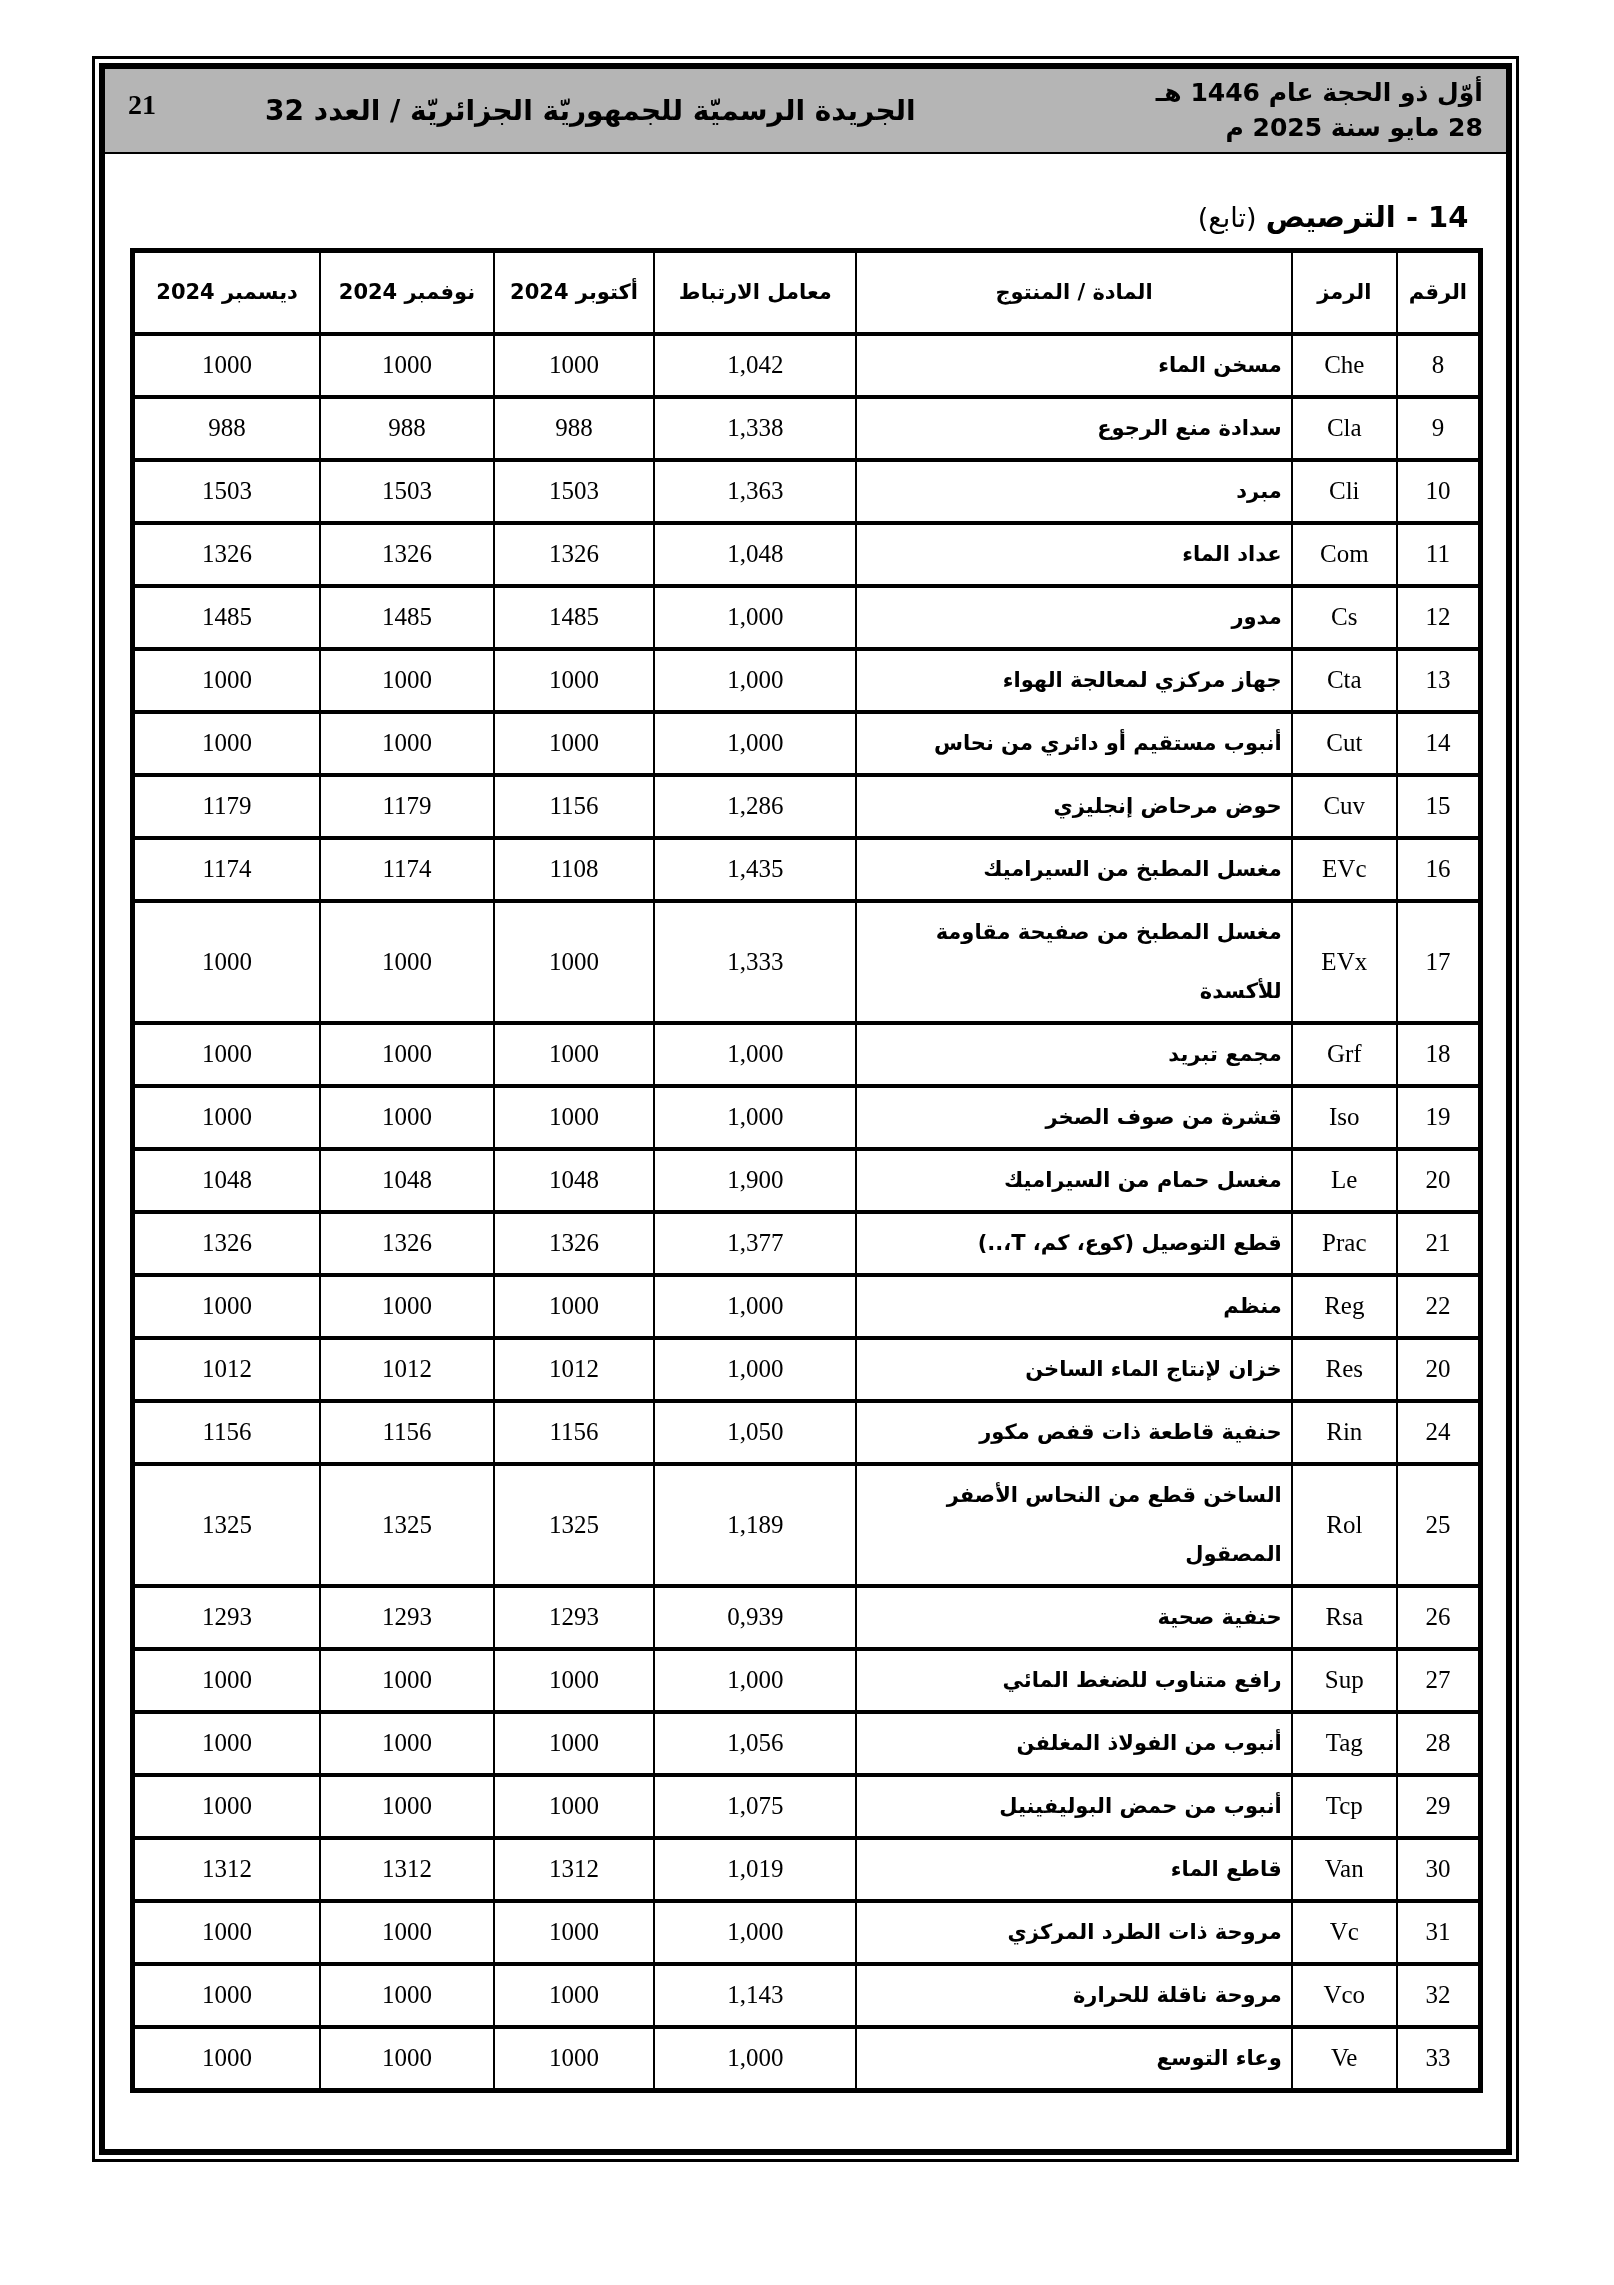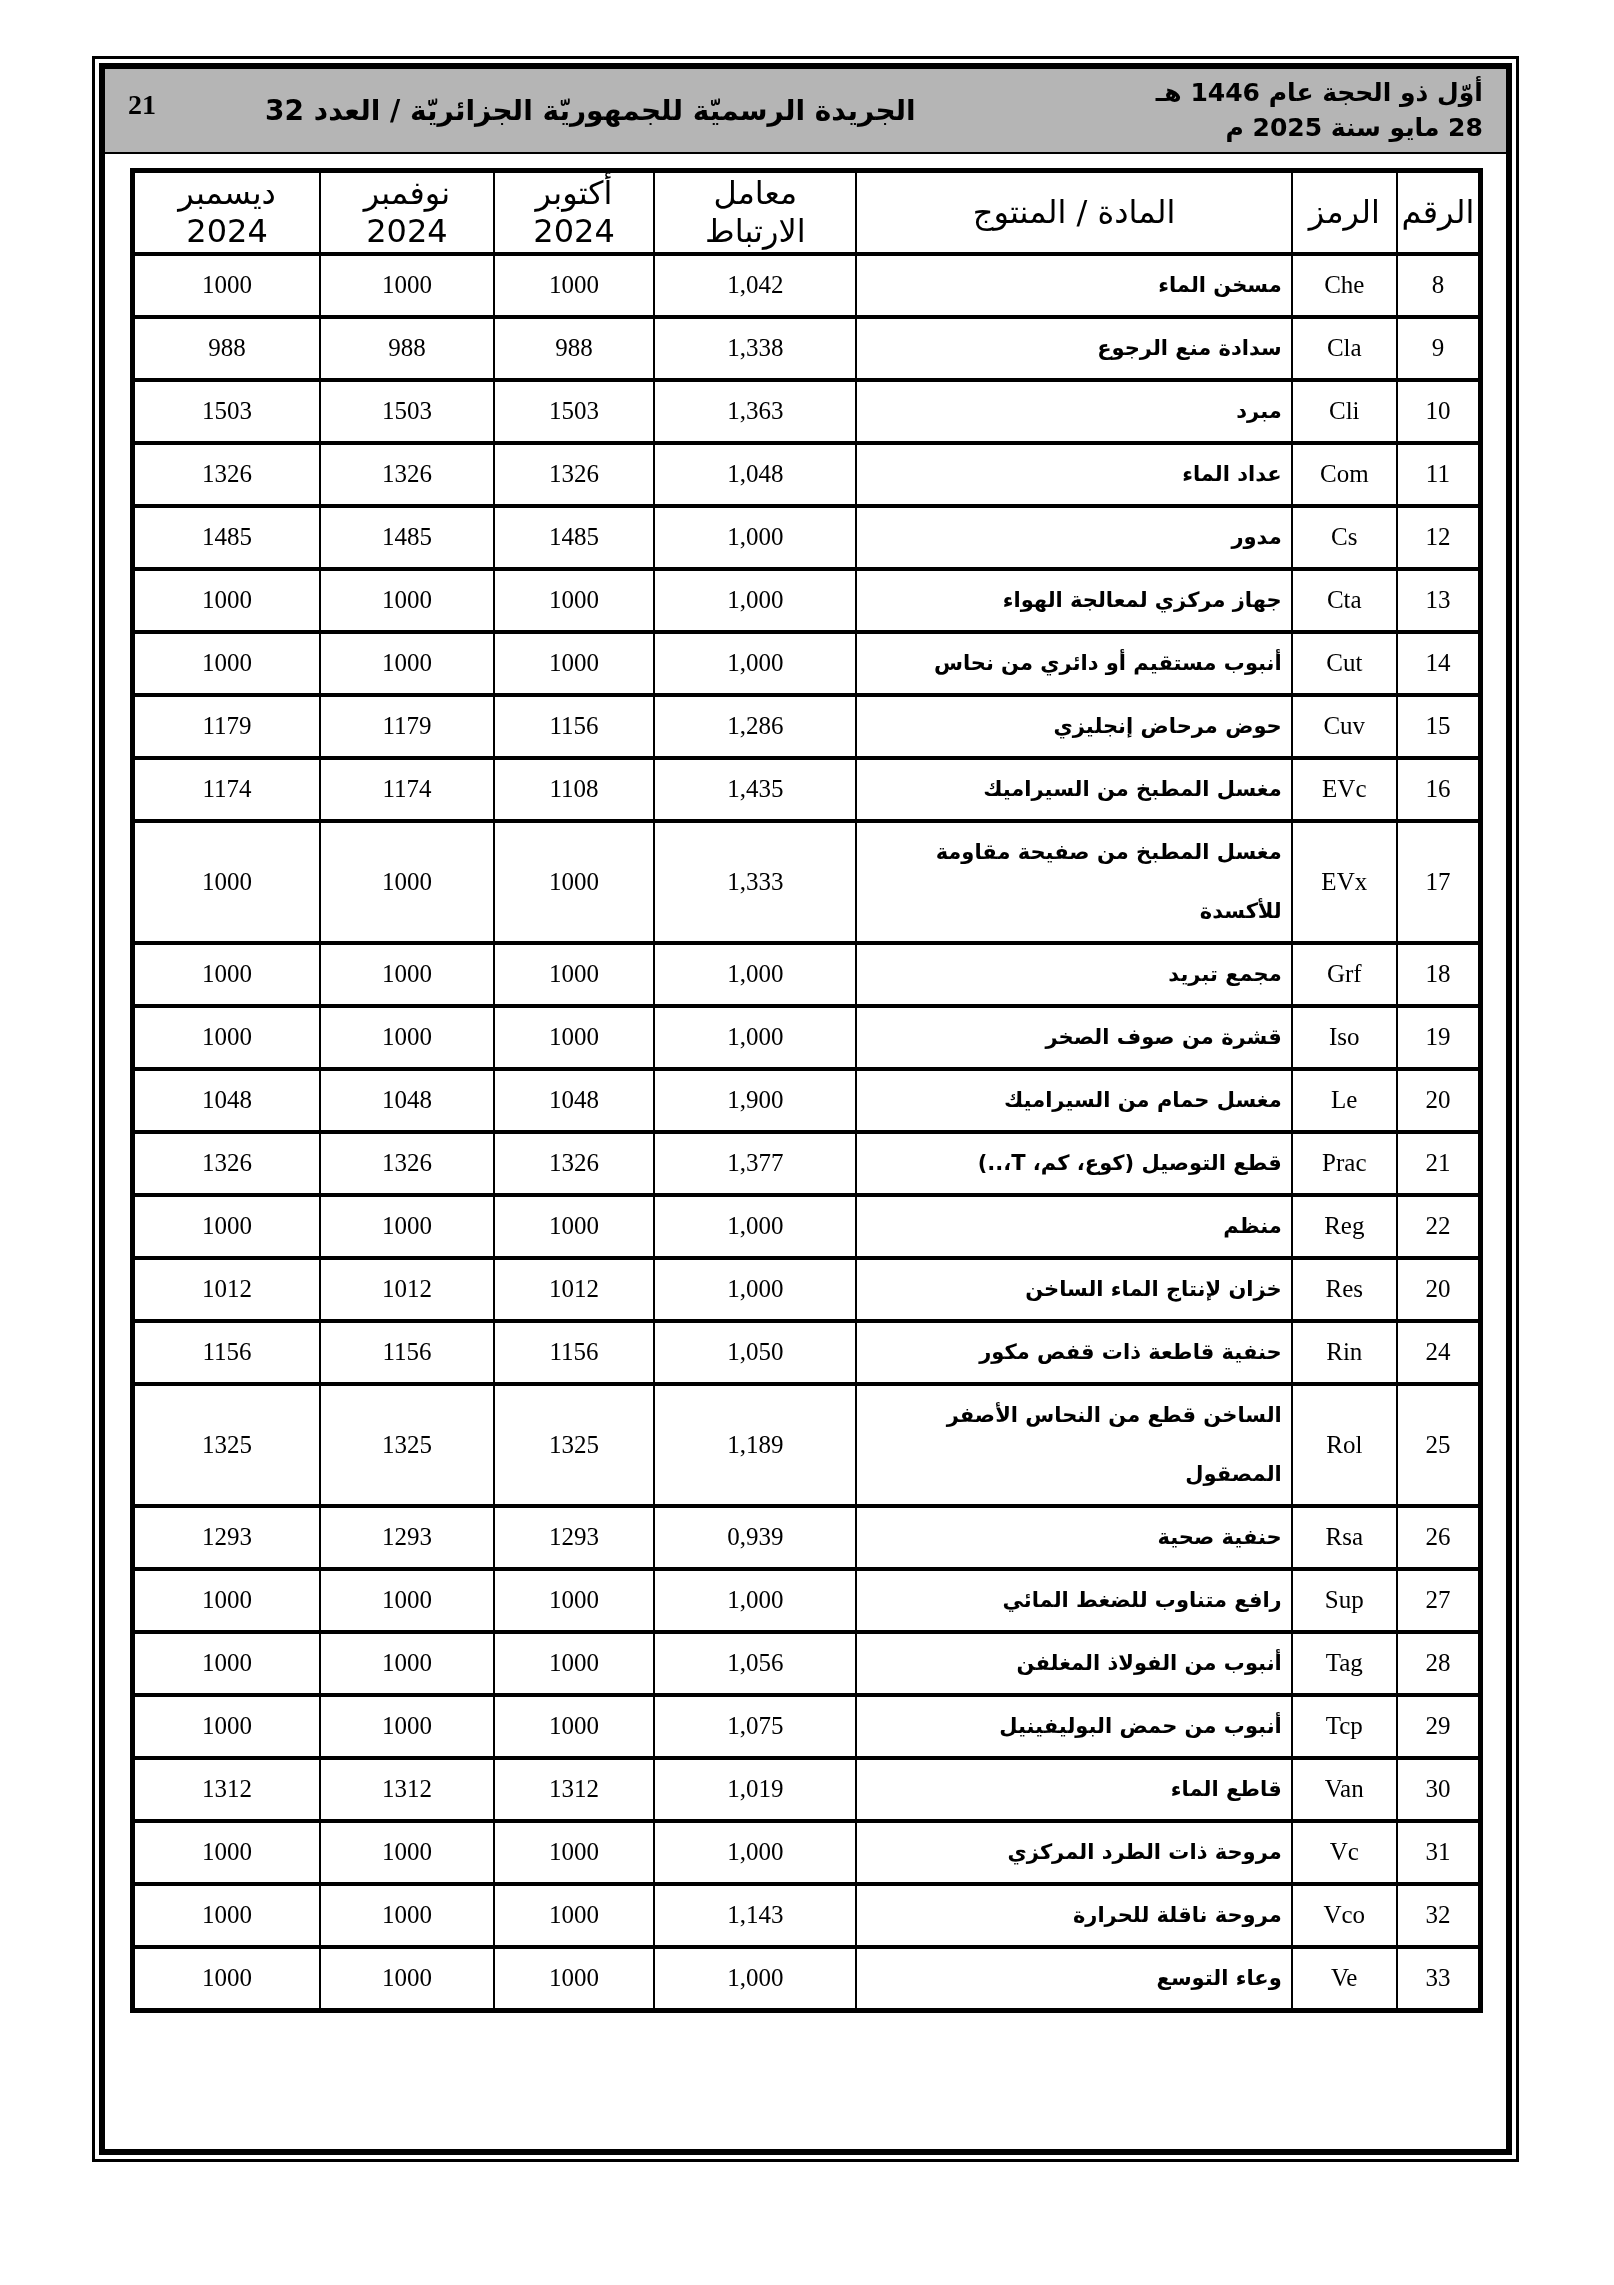--- a/index.html
+++ b/index.html
@@ -69,22 +69,22 @@
   }
   .gazette th, .gazette td {
     border-left:2.7px solid #000;
     border-right:2.7px solid #000;
     border-top:4.5px solid #000;
     border-bottom:4.5px solid #000;
     overflow:hidden;
   }
   .gazette thead th {
     height:83px;
-    font-size:32px;
-    font-weight:normal;
+    font-size:21px;
+    font-weight:bold;
     text-align:center;
     vertical-align:middle;
     padding:0 3.6px;
   }
   .gazette td {
     height:59px;
     text-align:center;
     vertical-align:middle;
     font-family:"Liberation Serif", serif;
     font-size:25px;
@@ -108,20 +108,24 @@
 
     <div class="masthead">
       <div class="masthead-dates">
         <div>أوّل ذو الحجة عام 1446 هـ</div>
         <div>28 مايو سنة 2025 م</div>
       </div>
       <div class="masthead-title">الجريدة الرسميّة للجمهوريّة الجزائريّة / العدد 32</div>
       <div class="masthead-page">21</div>
     </div>
 
+    <div class="section-title">
+      <span class="main">14 - الترصيص</span>
+      <span class="suffix">(تابع)</span>
+    </div>
 
     <table class="gazette">
       <colgroup>
         <col style="width:6.2%">
         <col style="width:7.8%">
         <col style="width:32.3%">
         <col style="width:15.0%">
         <col style="width:11.9%">
         <col style="width:12.9%">
         <col style="width:13.9%">

